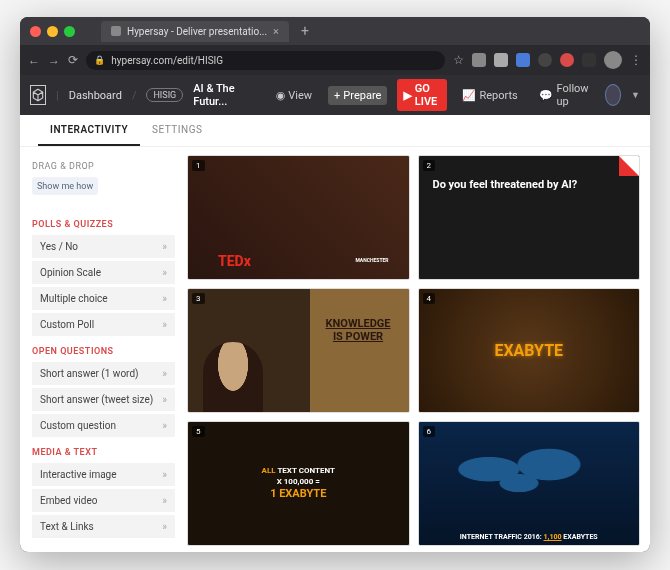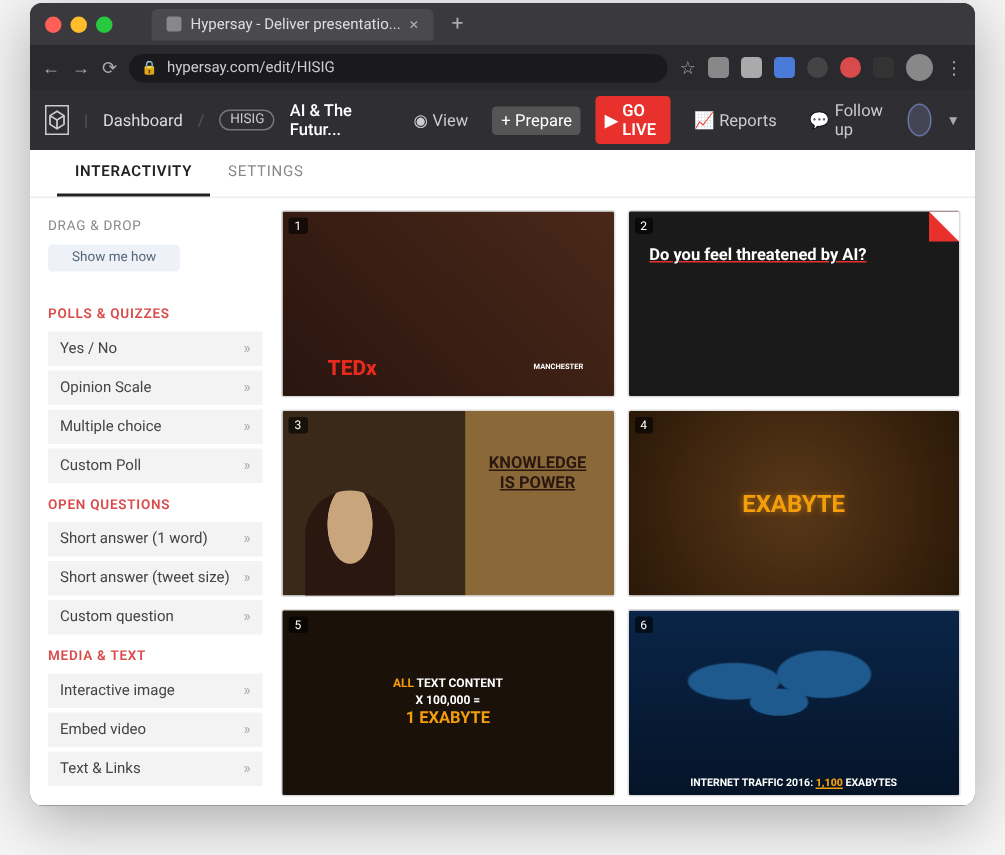--- a/index.html
+++ b/index.html
@@ -1,17 +1,17 @@
 <!DOCTYPE html>
 <html><head>
   <meta charset="utf-8">
   <style>
     * { margin: 0; padding: 0; box-sizing: border-box; font-family: -apple-system, BlinkMacSystemFont, "Segoe UI", Roboto, sans-serif; }
     body { width: 670px; height: 570px; overflow: hidden; background: #f5f5f5; }
-    .window { width: 630px; height: 535px; margin: 2px auto; background: #2a2a2e; border-radius: 8px; overflow: hidden; box-shadow: 0 10px 40px rgba(0,0,0,0.3); display: flex; flex-direction: column; }
+    .window { width: 630px; height: 535px; margin: 17px auto; background: #2a2a2e; border-radius: 8px; overflow: hidden; box-shadow: 0 10px 40px rgba(0,0,0,0.3); display: flex; flex-direction: column; }
     .titlebar { height: 28px; background: #3a3a3e; display: flex; align-items: center; padding: 0 10px; gap: 6px; }
     .traffic { width: 11px; height: 11px; border-radius: 50%; }
     .traffic.red { background: #ff5f56; } .traffic.yellow { background: #ffbd2e; } .traffic.green { background: #27c93f; }
     .tab { background: #4a4a4e; color: #ddd; font-size: 10px; padding: 4px 10px; border-radius: 4px 4px 0 0; margin-left: 20px; display: flex; align-items: center; gap: 6px; }
     .tab .fav { width: 10px; height: 10px; background: #888; border-radius: 2px; }
     .tab .close { color: #aaa; font-size: 11px; }
     .newtab { color: #aaa; font-size: 14px; margin-left: 6px; }
     .urlbar { height: 30px; background: #2a2a2e; display: flex; align-items: center; padding: 0 8px; gap: 8px; }
     .navicon { color: #aaa; font-size: 12px; }
     .url { flex: 1; background: #1a1a1e; color: #ccc; font-size: 10px; padding: 4px 8px; border-radius: 12px; display: flex; align-items: center; gap: 6px; }
@@ -31,34 +31,34 @@
     .avatar-md { width: 22px; height: 22px; border-radius: 50%; border: 1.5px solid #67a; background: #445; }
     .caret { color: #aaa; font-size: 9px; }
     .content { flex: 1; background: #fff; display: flex; flex-direction: column; overflow: hidden; }
     .tabs { display: flex; padding: 0 18px; border-bottom: 1px solid #eee; }
     .tabitem { padding: 9px 12px; font-size: 10px; letter-spacing: 0.5px; color: #888; cursor: pointer; }
     .tabitem.active { color: #222; border-bottom: 2px solid #222; font-weight: 600; }
     .main { flex: 1; display: flex; overflow: hidden; }
     .sidebar { width: 167px; padding: 14px 12px; overflow-y: auto; }
     .sb-label { font-size: 9px; color: #888; letter-spacing: 0.5px; margin-bottom: 3px; }
     .sb-title { font-size: 14px; color: #222; margin-bottom: 8px; }
-    .sb-show { display: inline-block; background: #eef2f8; color: #567; font-size: 9px; padding: 4px 16px; border-radius: 3px; margin-bottom: 14px; cursor: pointer; }
+    .sb-show { display: inline-block; background: #eef2f8; color: #567; font-size: 9px; padding: 4px 5px; border-radius: 3px; margin-bottom: 14px; cursor: pointer; }
     .sb-section { font-size: 9px; color: #d94a4a; letter-spacing: 0.5px; margin: 10px 0 6px; font-weight: 600; }
     .sb-item { background: #f3f3f4; padding: 6px 8px; font-size: 10px; color: #444; margin-bottom: 3px; display: flex; justify-content: space-between; align-items: center; cursor: grab; }
     .sb-item .chev { color: #aaa; font-size: 10px; }
     .slides { flex: 1; padding: 8px 10px 0 0; overflow-y: auto; }
     .grid { display: grid; grid-template-columns: 1fr 1fr; gap: 8px; }
     .slide { position: relative; aspect-ratio: 16/9; border-radius: 2px; overflow: hidden; border: 1px solid #ddd; cursor: pointer; display: flex; align-items: center; justify-content: center; text-align: center; color: #fff; font-weight: 700; }
     .slide .num { position: absolute; top: 4px; left: 4px; background: rgba(0,0,0,0.6); color: #fff; font-size: 8px; padding: 1px 4px; border-radius: 2px; font-weight: 400; }
     .s1 { background: linear-gradient(45deg,#2a1510,#4a2818); font-size: 9px; }
     .s1 .tedx { color: #e62b1e; font-size: 14px; font-weight: 800; position: absolute; bottom: 10px; left: 30px; }
     .s1 .tedxloc { position: absolute; bottom: 16px; right: 20px; font-size: 5px; }
     .s2 { background: #1a1a1a; text-align: left; align-items: flex-start; justify-content: flex-start; padding: 22px 14px; }
     .s2::before { content:''; position:absolute; top:0; right:0; border-width: 0 20px 20px 0; border-style: solid; border-color: #e8302d #fff; }
-    .s2 .q { font-size: 11px; text-decoration: underline; text-decoration-color: #e8302d; }
+    .s2 .q { font-size: 11px; text-decoration-color: #e8302d; }
     .s3 { background: linear-gradient(90deg,#3a2818 55%,#8a6838 55%); }
     .s3 .face { position:absolute; left:15px; bottom:-5px; width:60px; height:75px; background: radial-gradient(ellipse at 50% 30%, #c9a57e 35%, #2a1810 36%); border-radius: 30px 30px 0 0; }
     .s3 .txt { position:absolute; right:18px; top:28px; font-size:11px; color:#2a1810;text-decoration:underline; }
     .s4 { background: radial-gradient(circle,#5a3818,#2a1808); }
     .s4 .exa { color: #f59e0b; font-size: 16px; text-shadow: 0 0 4px rgba(245,158,11,0.6); }
     .s5 { background: #1a1208; }
     .s5 .all { color:#f59e0b; } .s5 .txt5 { font-size: 8px; line-height: 1.3; }
     .s6 { background: linear-gradient(180deg,#0a2548,#051428); }
     .s6 .map { position:absolute; inset:10px 10px 20px; background: radial-gradient(ellipse at 30% 40%, #1e5a8e 15%, transparent 16%), radial-gradient(ellipse at 60% 35%, #1e5a8e 18%, transparent 19%), radial-gradient(ellipse at 45% 55%, #1e5a8e 12%, transparent 13%); }
     .s6 .caption { position:absolute; bottom:4px; left:0; right:0; font-size:7px; }

